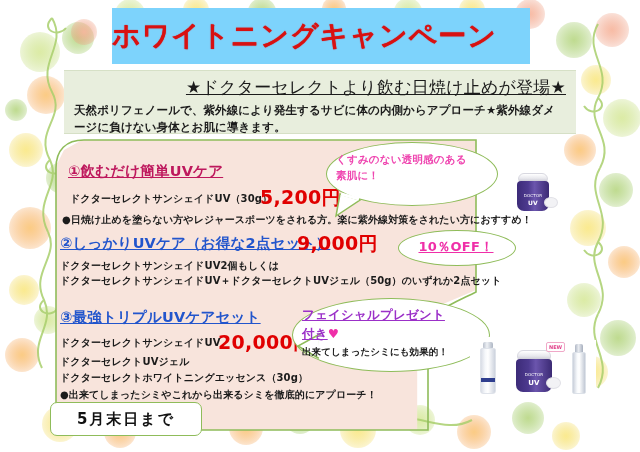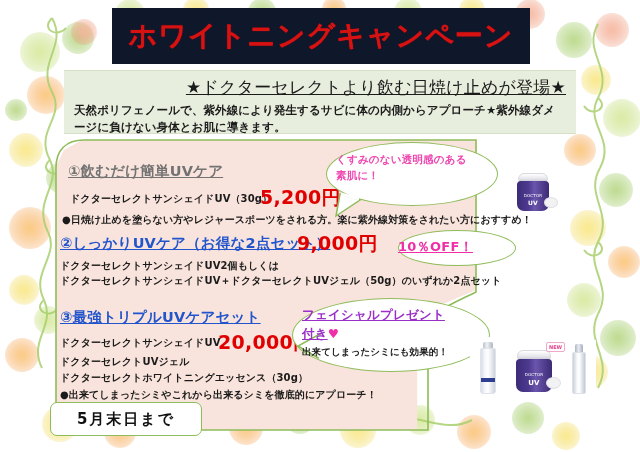--- a/index.html
+++ b/index.html
@@ -6,21 +6,21 @@
   body{
     width:640px;height:452px;overflow:hidden;
     font-family:"DejaVu Sans","Liberation Sans",sans-serif;
     background:#ffffff;
   }
   #flyer{position:relative;width:640px;height:452px;overflow:hidden;background:#ffffff;}
 
   
   #title-band{
     position:absolute;left:112px;top:8px;width:418px;height:56px;
-    background:#0f172a;display:flex;align-items:center;justify-content:center;
+    background:#7dd3fc;display:flex;align-items:center;
     z-index:6;
   }
   #title-text{
     color:#d81111;font-size:28px;font-weight:bold;letter-spacing:1px;
     white-space:nowrap;
     text-shadow:0 0 1px #d81111;
   }
 
   
   #subtitle-panel{
@@ -80,21 +80,21 @@
   #bubble1-l1,#bubble1-l2{
     font-size:10.5px;font-weight:bold;color:#ef46b0;letter-spacing:.2px;
     line-height:1.55;white-space:nowrap;
   }
 
   #ellipse-off{
     left:398px;top:230px;width:116px;height:34px;
   }
   #off-txt{
     left:398px;top:230px;width:116px;height:34px;
-    display:flex;align-items:center;justify-content:flex-start;
+    display:flex;align-items:center;justify-content:center;
   }
   #off-label{
     font-size:13px;font-weight:bold;color:#ef2fa8;text-decoration:underline;
     white-space:nowrap;letter-spacing:.3px;
   }
 
   #bubble3-txt{left:302px;top:306px;width:190px;}
   #bubble3-l1,#bubble3-l2{
     font-size:12.5px;font-weight:bold;color:#9b30c8;text-decoration:underline;
     letter-spacing:.2px;line-height:1.5;white-space:nowrap;
@@ -226,21 +226,21 @@
   <div id="subtitle-panel">
     <div id="subtitle-head">★ドクターセレクトより飲む日焼け止めが登場★</div>
     <div id="subtitle-body">天然ポリフェノールで、紫外線により発生するサビに体の内側からアプローチ★紫外線ダメージに負けない身体とお肌に導きます。</div>
   </div>
 
   <div id="main-panel-ext"></div>
   <svg id="panel-outline" width="428" height="298">
     <path d="M4,32 C4,14 14,4 32,4 L424,4 L424,156 C400,168 376,176 376,196 L376,294 L4,294 Z" fill="none" stroke="#8fbc5a" stroke-width="1.6"></path>
   </svg>
 
-  <div class="content sec-head s1" style="left: 68px; top: 162px; color: #737373;">①飲むだけ簡単UVケア</div>
+  <div class="content sec-head s1" style="left: 68px; top: 162px; color: #be185d;">①飲むだけ簡単UVケア</div>
   <div class="content prod-line" style="left:70px;top:192px;">ドクターセレクトサンシェイドUV（30g）</div>
   <div class="content price" style="left:252px;top:185px;margin-left:8px;">5,200円</div>
   <div class="content bullet" style="left:62px;top:213px;">●日焼け止めを塗らない方やレジャースポーツをされる方。楽に紫外線対策をされたい方におすすめ！</div>
 
   <div class="content sec-head" style="left:60px;top:234px;text-align:center;">②しっかりUVケア（お得な2点セット）</div>
   <div class="content price" style="left:297px;top:231px;">9,000円</div>
   <div class="content prod-line" style="left:60px;top:259px;">ドクターセレクトサンシェイドUV2個もしくは</div>
   <div class="content prod-line" style="left:60px;top:274px;">ドクターセレクトサンシェイドUV＋ドクターセレクトUVジェル（50g）のいずれか2点セット</div>
 
   <div class="content sec-head" style="left:60px;top:308px;">③最強トリプルUVケアセット</div>

